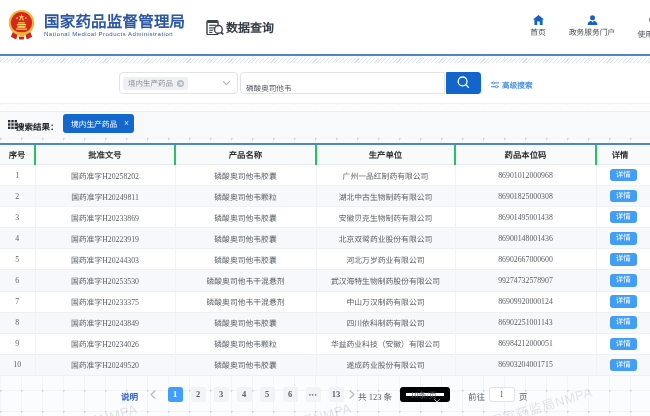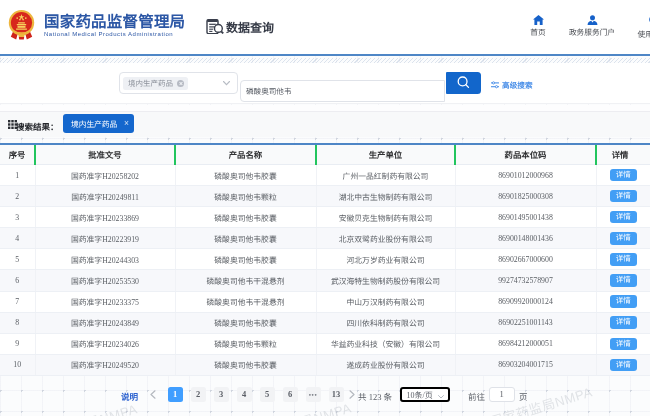--- a/index.html
+++ b/index.html
@@ -27,42 +27,42 @@
     background:repeating-linear-gradient(135deg, rgba(128,153,190,.25) 0 0.8px, transparent 0.8px 2.7px); }
   .panel-search { position:absolute; left:0; top:63px; width:650px; height:41px; background:#fff; border-bottom:1px solid #f0f1f4; z-index:1; }
   .res-band { position:absolute; left:0; top:111px; width:650px; height:25.5px; background:#f8f9fa; border-top:1px solid #ededf1; z-index:1; }
   .gap-cover { position:absolute; left:0; top:105px; width:650px; height:6px; background:#fdfdfe; z-index:1; }
 
   .emblem { position:absolute; left:8px; top:10px; width:28px; height:30px; }
   .brand-title { position:absolute; left:44px; top:8.5px; width:200px; font-weight:bold;
     font-size:15.5px; letter-spacing:0.2px; color:#2c57a5; }
   .brand-sub { position:absolute; left:44px; top:31px; font-family:"Liberation Sans", sans-serif;
     font-size:6.0px; color:#2c57a5; letter-spacing:0.5px; }
-  .dq { position:absolute; left:206px; top:16px; display:flex; align-items:flex-start; }
+  .dq { position:absolute; left:206px; top:16px; display:flex; align-items:flex-end; }
   .dq-label { font-family:"Liberation Sans", sans-serif; font-weight:bold; font-size:12px; color:#363b47; margin-left:2px; margin-top:2px; }
   .topnav { position:absolute; left:0; top:0; width:650px; height:56px;margin-left:40px; }
   .nav-item { position:absolute; top:15px; display:flex; flex-direction:column; align-items:center; }
   .nav-item.n0 { left:470px; width:56px; }
   .nav-item.n1 { left:524px; width:56px; }
   .nav-item.n2 { left:585px; width:56px; }
   .nav-item .lbl { margin-top:1px; font-size:7.7px; color:#4a4d53; white-space:nowrap; }
 
   
   .sel-box { position:absolute; left:119px; top:72px; width:119px; height:21.5px; background:#fff;
     border:1px solid #e0e3e9; border-radius:4px; z-index:3; }
   .sel-tag { position:absolute; left:3px; top:4px; height:13px; background:#eef0f4; border-radius:2.5px;
     display:flex; align-items:center; padding:0 4px 0 5px; }
   .sel-tag .t { font-size:7.5px; color:#8a8f99; line-height:13px; white-space:nowrap; }
   .tag-x { width:7px; height:7px; border-radius:50%; background:#b6bac3; margin-left:4px; position:relative; }
   .tag-x:before, .tag-x:after { content:""; position:absolute; left:1.6px; top:3.1px; width:3.8px; height:0.8px; background:#eef0f4; }
   .tag-x:before { transform:rotate(45deg); } .tag-x:after { transform:rotate(-45deg); }
   .sel-arrow { position:absolute; right:7px; top:8px; width:7px; height:4.5px; }
 
-  .inp-box { position:absolute; left:240px; top:80px; width:205px; height:21.5px; background:#fff;
-    border:1px solid #e0e3e9; border-radius:4px 0 0 4px; z-index:3; display:flex; align-items:center; }
+  .inp-box { position:absolute; left:240px; top:72px; width:205px; height:21.5px; background:#fff;
+    border:1px solid #e0e3e9; border-radius:4px 0 0 4px; z-index:3; display:flex; align-items:flex-end; }
   .inp-text { font-size:7.6px; color:#565b63; padding-left:5px; }
   .search-btn { position:absolute; left:446px; top:72px; width:35px; height:21.5px; background:#1266cb;
     border:none; border-radius:1px 3.5px 3.5px 1px; z-index:3; display:flex; align-items:center; justify-content:center; cursor:pointer; }
   .adv { position:absolute; left:491px; top:79px; display:flex; align-items:center; z-index:3; cursor:pointer; }
   .adv .lbl { font-size:7.6px; color:#4a8fe8; font-weight:bold; margin-left:3px; letter-spacing:0.05px; }
 
   
   .results-row { position:absolute; left:0; top:108px; width:650px; height:28px; z-index:1; }
   .res-icon { position:absolute; left:8px; top:11.5px; }
   .res-label { position:absolute; left:16px; top:11.5px; font-size:8.5px; font-weight:bold; color:#24262b; white-space:nowrap; }
@@ -92,21 +92,21 @@
   .pg-note { position:absolute; left:121px; top:3px; font-size:8.6px; font-weight:bold; color:#2e63d0; cursor:pointer; }
   .pg-prev { position:absolute; left:149.5px; top:3.5px; cursor:pointer; }
   .pg-pages { position:absolute; left:167.5px; top:0; display:flex; }
   .pg-num { width:15px; height:15.5px; margin-right:8px; background:#f2f3f5; border-radius:2.5px;
     font-size:8.5px; font-weight:bold; color:#5a5e66; display:flex; align-items:center; justify-content:center; cursor:pointer; }
   .pg-num.active { background:#409eff; color:#fff; }
   .pg-num.ell { font-size:6.5px; letter-spacing:0.5px; color:#7a7e86; }
   .pg-next { position:absolute; left:349px; top:3.5px; cursor:pointer; }
   .pg-total { position:absolute; left:358px; top:3.5px; font-size:8.5px; }
   .pg-size { position:absolute; left:399.5px; top:0; width:50px; height:15.5px; background:#fff;
-    border:2px solid #000000; border-radius:3px; display:flex; align-items:center; cursor:pointer; }
+    border:6px solid #000000; border-radius:3px; display:flex; align-items:center; cursor:pointer; }
   .pg-size .t { font-size:8px; padding-left:5px; }
   .pg-size .arr { position:absolute; right:4px; top:6px; width:6px; height:4px; }
   .pg-goto-label { position:absolute; left:468px; top:3.5px; }
   .pg-goto { position:absolute; left:488.5px; top:0; width:26px; height:15.5px; background:#fff;
     border:1px solid #dfe2e8; border-radius:3px; text-align:center; font-size:8.5px; color:#5a5e66;
     font-family:"Liberation Serif", serif; }
   .pg-page-suffix { position:absolute; left:519px; top:3.5px; }
 </style>
 </head>
 <body>

